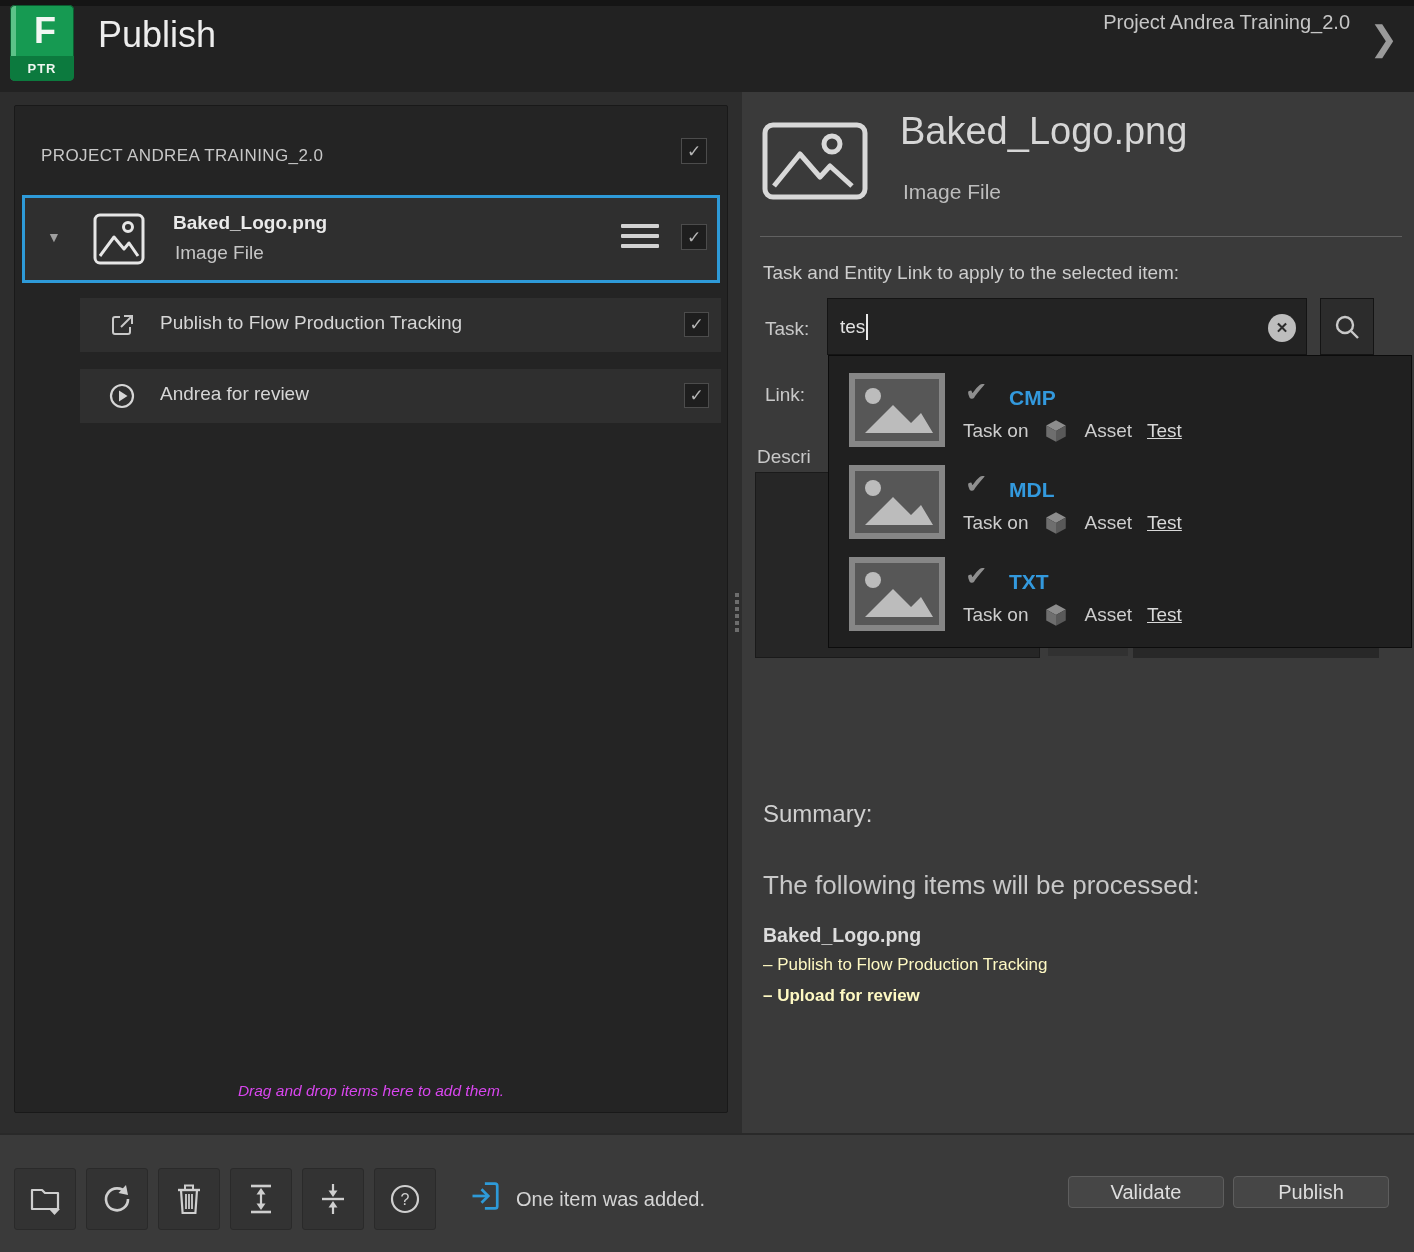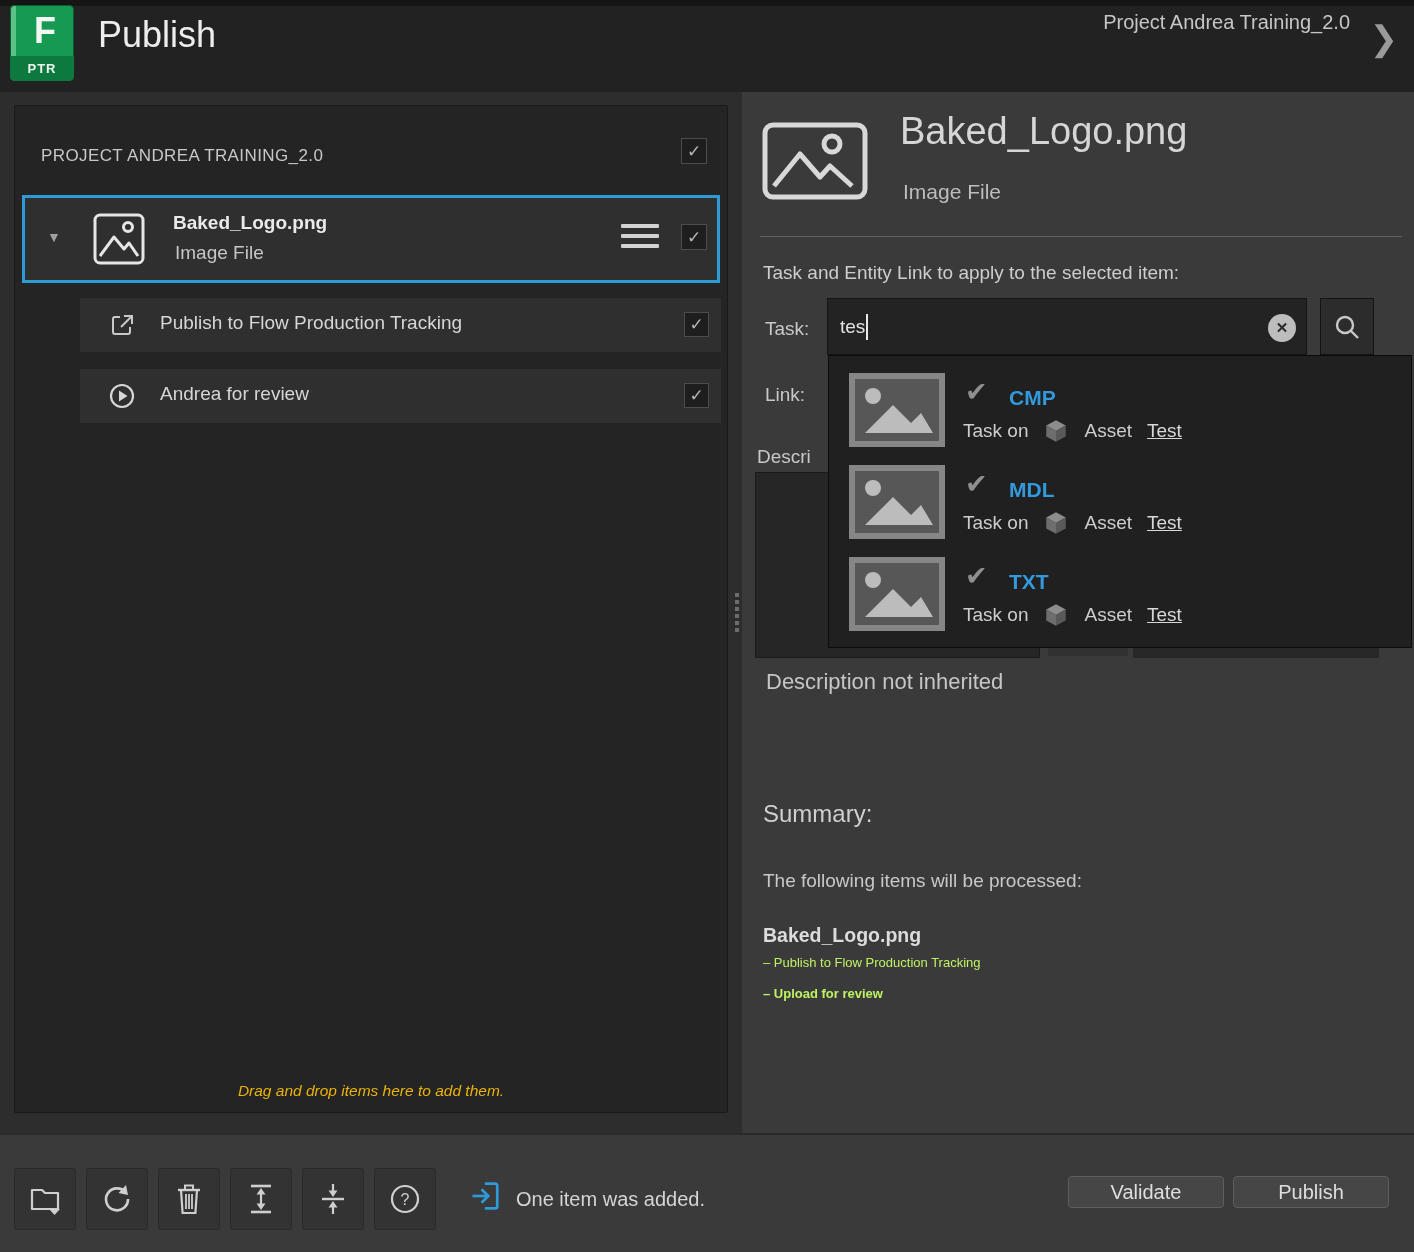--- a/index.html
+++ b/index.html
@@ -32,21 +32,21 @@
   .menu-icon { position:absolute; left:596px; top:26px; width:38px; cursor:pointer; }
   .menu-icon div { height:4px; background:#d2d2d2; margin-bottom:6px; border-radius:1px; }
   .selected-item .checkbox { position:absolute; left:656px; top:26px; }
 
   .plugin-row { position:absolute; left:65px; width:641px; height:54px; background:#2f2f2f; }
   .plugin-row-1 { top:192px; } .plugin-row-2 { top:263px; }
   .plugin-icon { position:absolute; left:28px; top:13px; }
   .plugin-label { position:absolute; left:80px; top:14px; font-size:19px; color:#d6d6d6; }
   .plugin-row .checkbox { position:absolute; right:12px; top:14px; width:25px; height:25px; }
 
-  .drop-hint { position:absolute; left:0; bottom:12px; width:100%; text-align:center; font-style:italic; font-size:15.5px; color:#eab308; }
+  .drop-hint { position:absolute; left:0; bottom:12px; width:100%; text-align:center; font-style:italic; font-size:15.5px; color:#d946ef; }
 
   .splitter { position:absolute; left:733px; top:593px; width:8px; height:44px; cursor:col-resize; }
   .splitter span { display:block; width:4px; height:4px; background:#6d6d6d; margin:0 auto 3px auto; }
 
   
   .file-icon-box { position:absolute; left:762px; top:122px; }
   .detail-title { position:absolute; left:900px; top:110px; font-size:38px; color:#d6d6d6; }
   .detail-subtitle { position:absolute; left:903px; top:180px; font-size:21px; color:#bdbdbd; }
   .detail-divider { position:absolute; left:760px; top:236px; width:642px; height:1px; background:#616161; }
   .section-label { position:absolute; left:763px; top:262px; font-size:19px; color:#cdcdcd; }
@@ -70,23 +70,23 @@
   .dd-item-0 { top:10px; } .dd-item-1 { top:102px; } .dd-item-2 { top:194px; }
   .dd-thumb { position:absolute; left:20px; top:7px; width:96px; height:74px; background:#868686; padding:6px; }
   .dd-thumb svg { display:block; }
   .dd-check { position:absolute; left:136px; top:10px; font-size:27px; color:#8f8f8f; }
   .dd-name { position:absolute; left:180px; top:20px; font-size:21px; font-weight:bold; color:#3399dd; }
   .dd-subline { position:absolute; left:134px; top:52px; font-size:19px; color:#cdcdcd; display:flex; align-items:center; gap:15px; }
   .dd-entity-name { text-decoration:underline; color:#d8d8d8; cursor:pointer; }
 
   .desc-note { position:absolute; left:766px; top:664px; width:240px; font-size:22px; line-height:36px; color:#c6c6c6; }
   .summary-title { position:absolute; left:763px; top:800px; font-size:24px; color:#cfcfcf; }
-  .summary-intro { position:absolute; left:763px; top:870px; font-size:19px; color:#c8c8c8; }
+  .summary-intro { position:absolute; left:763px; top:870px; font-size:26px; color:#c8c8c8; }
   .summary-item { position:absolute; left:763px; top:924px; font-size:19.5px; font-weight:bold; color:#dcdcdc; }
-  .summary-line { position:absolute; left:763px; font-size:13px; color:#bef264; }
+  .summary-line { position:absolute; left:763px; font-size:17px; color:#fef9c3; }
   .summary-line-0 { top:955px; } .summary-line-1 { top:986px;font-weight:bold; }
 
   
   .footer { position:absolute; left:0; top:1133px; width:1414px; height:119px; background:#3a3a3a; border-top:2px solid #292929; }
   .tool-btn { position:absolute; top:33px; width:62px; height:62px; background:#333333; border:1px solid #2a2a2a; border-radius:3px; display:flex; align-items:center; justify-content:center; cursor:pointer; }
   .tb-0{left:14px;} .tb-1{left:86px;} .tb-2{left:158px;} .tb-3{left:230px;} .tb-4{left:302px;} .tb-5{left:374px;}
   .status-icon { position:absolute; left:468px; top:43px; }
   .status-text { position:absolute; left:516px; top:53px; font-size:20px; color:#d4d4d4; }
   .footer-btn { position:absolute; top:41px; width:156px; height:32px; background:#464646; border:1px solid #5e5e5e; border-radius:4px; color:#dedede; font-size:20px; font-family:"Liberation Sans",sans-serif; cursor:pointer; }
   .validate-btn { left:1068px; } .publish-btn { left:1233px; }
@@ -273,21 +273,20 @@
           <polygon points="12,2 21,7 12,12 3,7" fill="#8d8d8d"></polygon>
           <polygon points="3,7 12,12 12,22 3,17" fill="#6e6e6e"></polygon>
           <polygon points="21,7 12,12 12,22 21,17" fill="#595959"></polygon>
         </svg>
         <span>Asset</span>
         <span class="dd-entity-name">Test</span>
       </div>
     </div>
   </div>
 
-  <div class="desc-note">Description not inherited</div>
 
   <div class="summary-title">Summary:</div>
   <div class="summary-intro">The following items will be processed:</div>
   <div class="summary-item">Baked_Logo.png</div>
   <div class="summary-line summary-line-0">– Publish to Flow Production Tracking</div>
   <div class="summary-line summary-line-1">– Upload for review</div>
 
   <div class="footer">
     <div class="tool-btn tb-0">
       <svg width="36" height="34" viewBox="0 0 36 34" fill="none">

